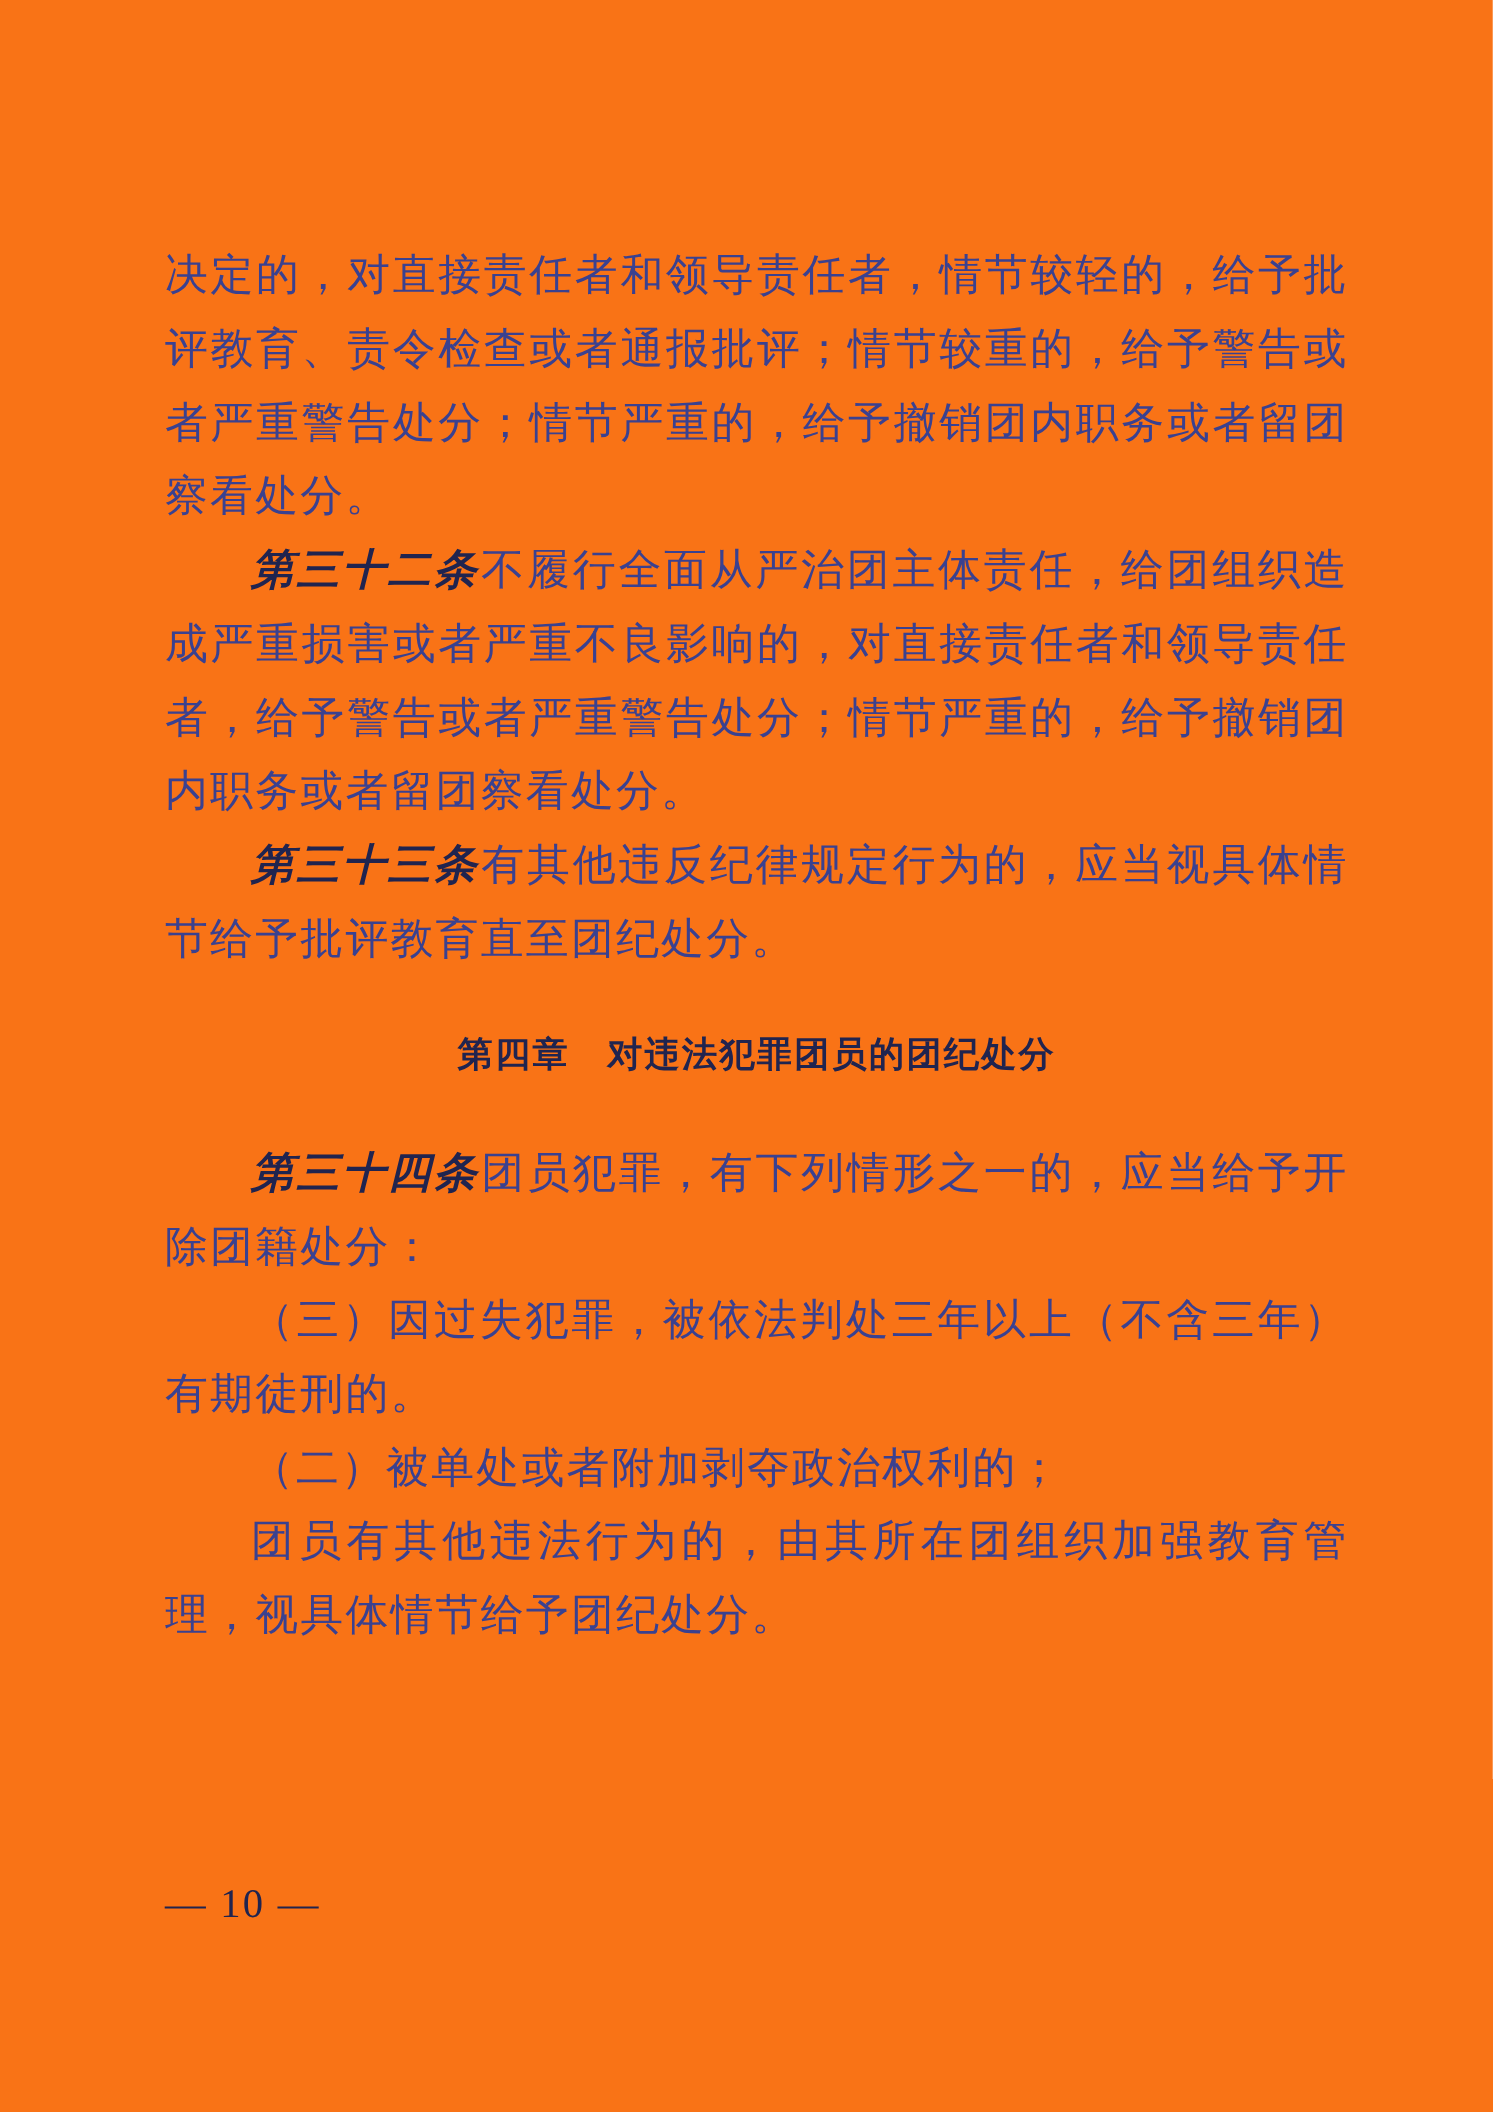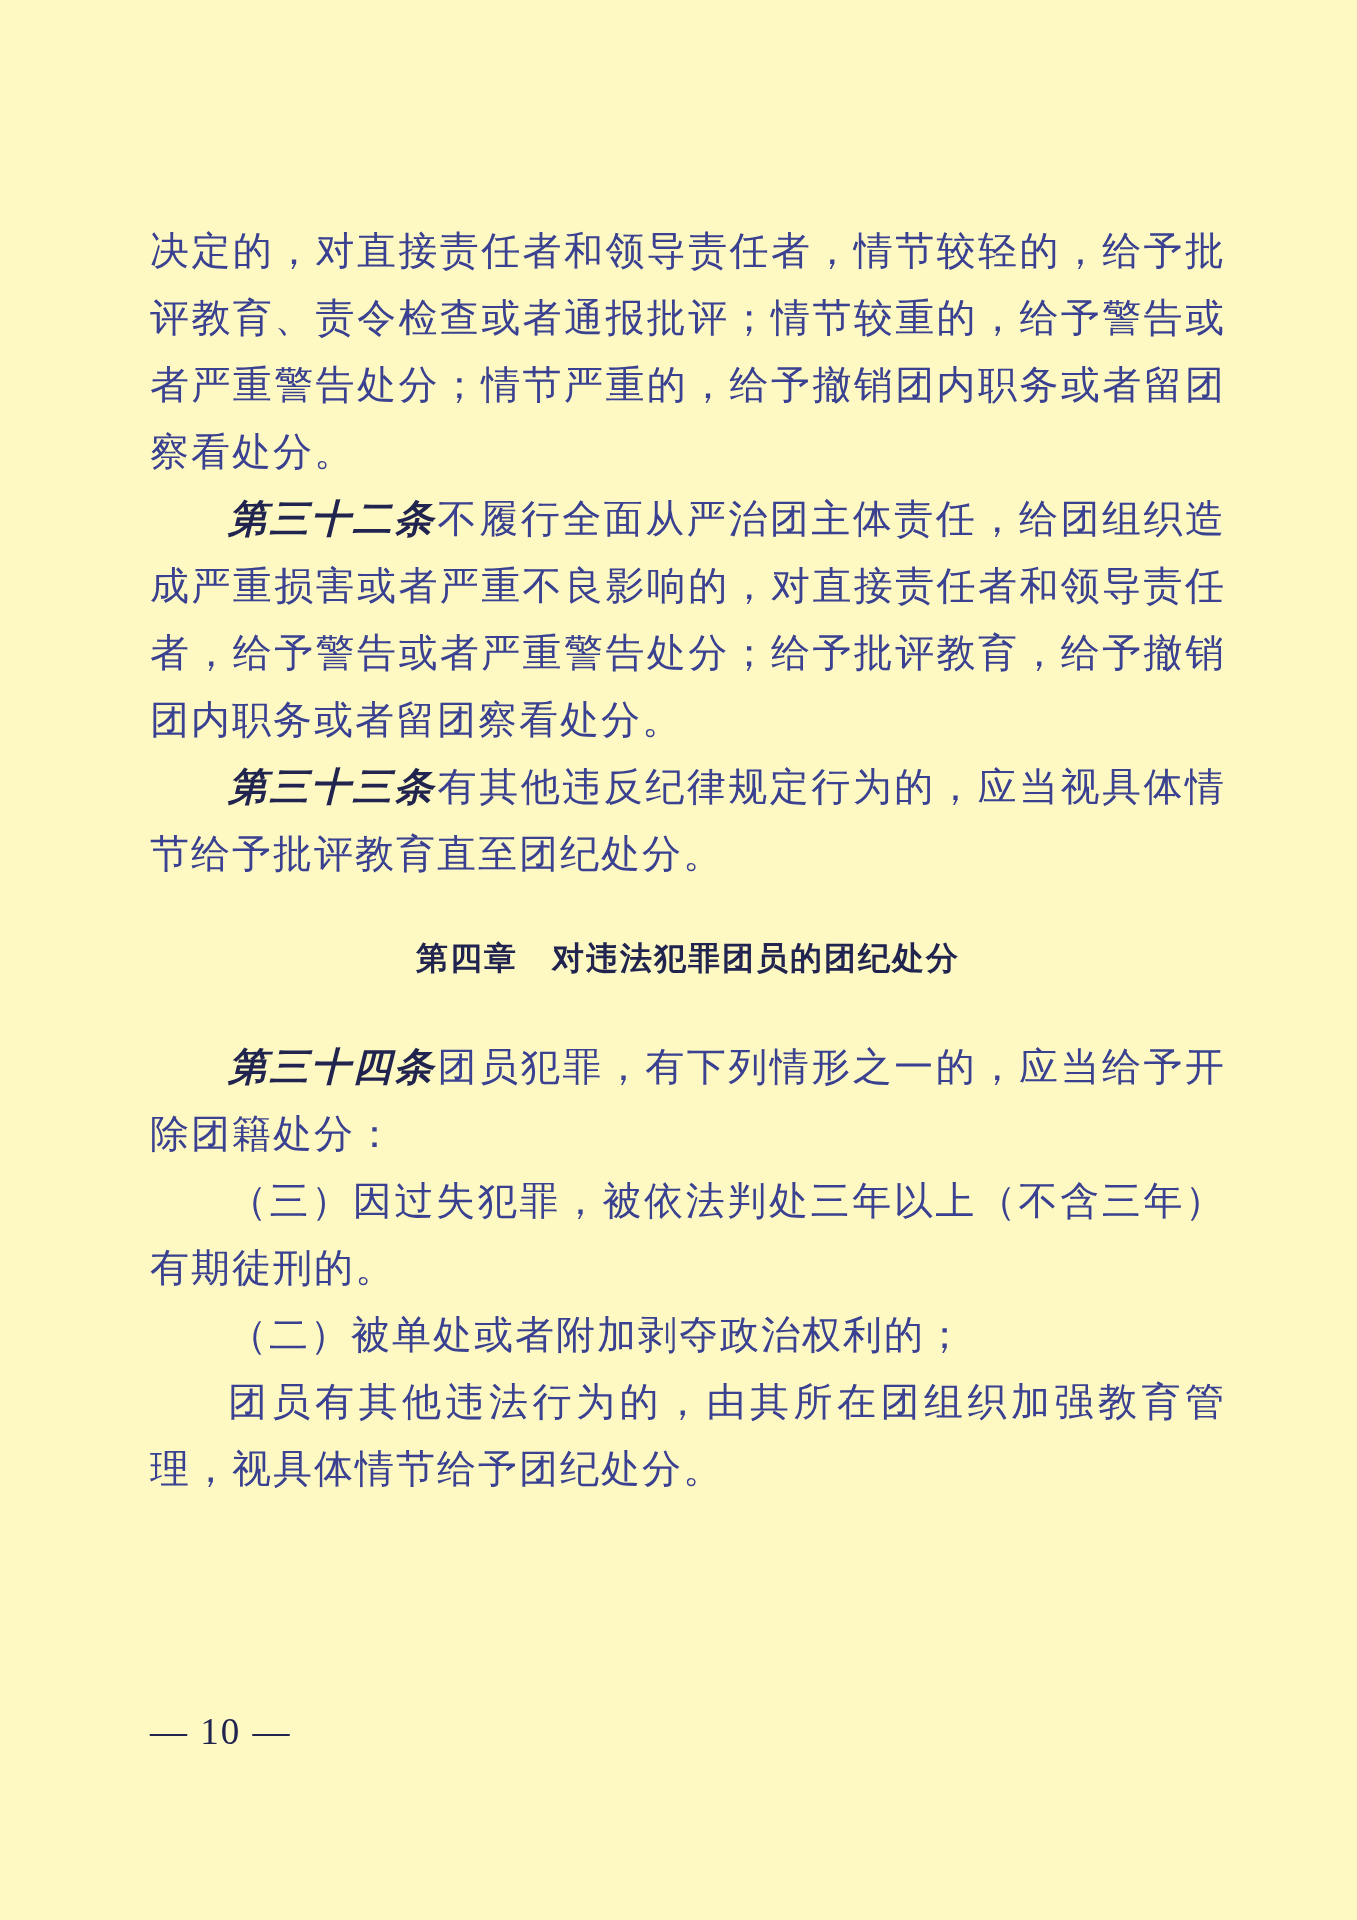--- a/index.html
+++ b/index.html
@@ -10,21 +10,21 @@
   body {
     width: 1357px;
     height: 1920px;
     position: relative;
     overflow: hidden;
     font-family: "DejaVu Serif", "Liberation Serif", serif;
   }
   .page {
     position: absolute;
     inset: 0;
-    background: #fef9c3;
+    background: #f97316;
   }
   .content {
     position: absolute;
     left: 150px;
     top: 217px;
     width: 1076px;
     color: var(--ink, #3a4190);
     font-size: 39px;
     line-height: 67px;
     letter-spacing: 2px;
@@ -70,21 +70,21 @@
 </style>
 </head>
 <body style="--ink: #3a4190; --ink-strong: #20244f; background: rgb(255, 255, 255);">
 
 <div class="page">
 
   <main class="content">
 
     <p class="para no-indent"><span class="term"></span><span>决定的，对直接责任者和领导责任者，情节较轻的，给予批评教育、责令检查或者通报批评；情节较重的，给予警告或者严重警告处分；情节严重的，给予撤销团内职务或者留团察看处分。</span></p>
 
-    <p class="para"><span class="term">第三十二条</span><span>不履行全面从严治团主体责任，给团组织造成严重损害或者严重不良影响的，对直接责任者和领导责任者，给予警告或者严重警告处分；给予批评教育，给予撤销团内职务或者留团察看处分。</span></p>
+    <p class="para"><span class="term">第三十二条</span><span>不履行全面从严治团主体责任，给团组织造成严重损害或者严重不良影响的，对直接责任者和领导责任者，给予警告或者严重警告处分；情节严重的，给予撤销团内职务或者留团察看处分。</span></p>
 
     <p class="para"><span class="term">第三十三条</span><span>有其他违反纪律规定行为的，应当视具体情节给予批评教育直至团纪处分。</span></p>
 
     <h2 class="chapter">第四章　对违法犯罪团员的团纪处分</h2>
 
     <p class="para"><span class="term">第三十四条</span><span>团员犯罪，有下列情形之一的，应当给予开除团籍处分：</span></p>
 
 
     <p class="para"><span class="term"></span><span>（三）因过失犯罪，被依法判处三年以上（不含三年）有期徒刑的。</span></p>
 

